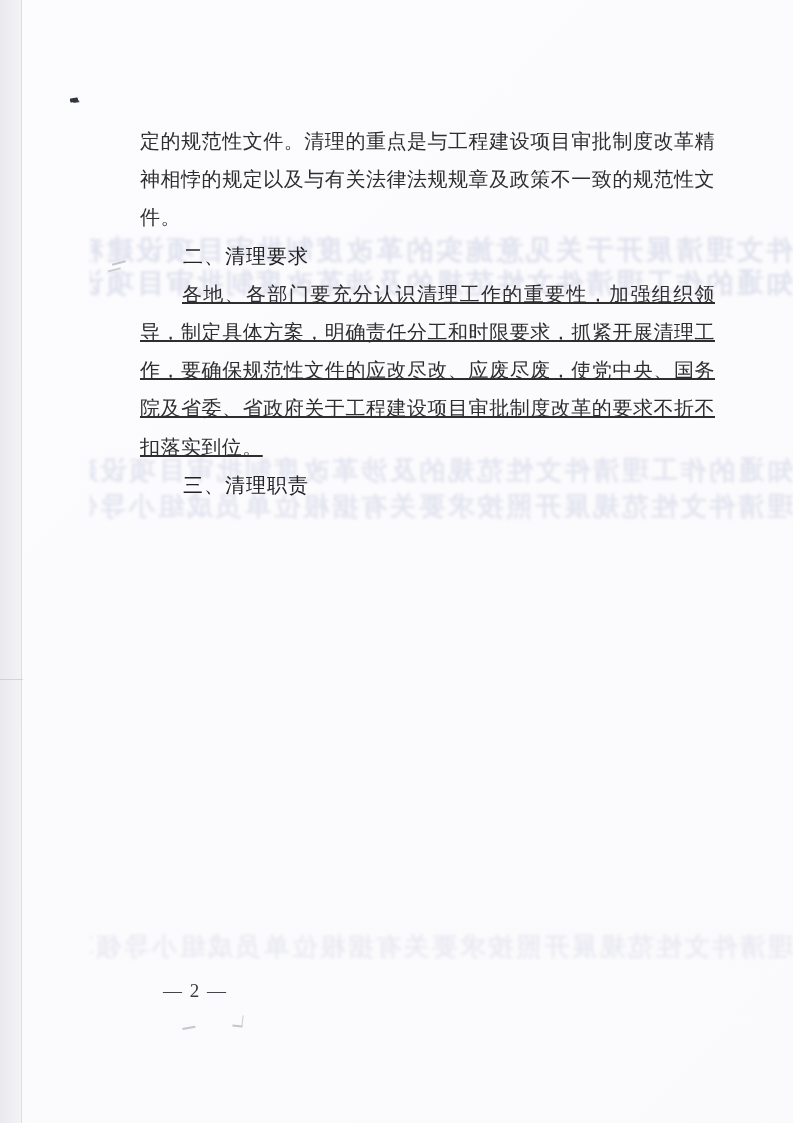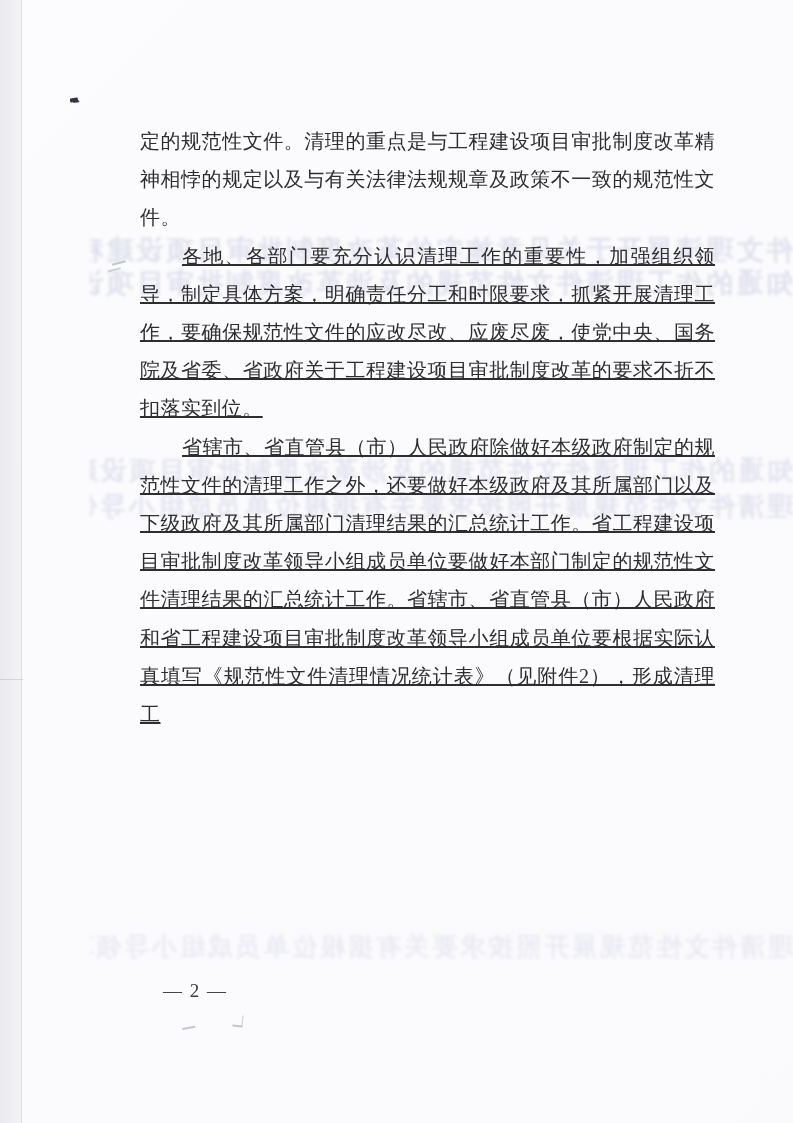--- a/index.html
+++ b/index.html
@@ -100,22 +100,23 @@
   <div class="bleed bleed-2">
     <div>知通的作工理清件文性范规的及涉革改度制批审目项设建程工展开好做于关组小导领革改</div>
     <div>理清件文性范规展开照按求要关有据根位单员成组小导领革改度制批审目项设建程工省</div>
   </div>
   <div class="bleed bleed-3">
     <div>理清件文性范规展开照按求要关有据根位单员成组小导领革改度制批审目项设建程工省</div>
   </div>
 
   <div class="text-block">
     <p>定的规范性文件。清理的重点是与工程建设项目审批制度改革精神相悖的规定以及与有关法律法规规章及政策不一致的规范性文件。</p>
+    <h3 class="doc-heading">二、清理要求</h3>
     <p class="para-indent">各地、各部门要充分认识清理工作的重要性，加强组织领导，制定具体方案，明确责任分工和时限要求，抓紧开展清理工作，要确保规范性文件的应改尽改、应废尽废，使党中央、国务院及省委、省政府关于工程建设项目审批制度改革的要求不折不扣落实到位。</p>
-    <p class="para-indent">省辖市、省直管县（市）人民政府除做好本级政府制定的规范性文件的清理工作之外，还要做好本级政府及其所属部门以及下级政府及其所属部门清理结果的汇总统计工作。省工程建设项目审批制度改革领导小组成员单位要做好本部门制定的规范性文件清理结果的汇总统计工作。省辖市、省直管县（市）人民政府和省工程建设项目审批制度改革领导小组成员单位要根据实际认真填写《规范性文件清理情况统计表》（见附件2），形成清理工</p>
+    <h3 class="doc-heading">三、清理职责</h3>
   </div>
 
   <div class="page-number">— 2 —</div>
 
   <div class="speck-1"></div>
   <div class="pencil-mark-1"></div>
   <div class="pencil-mark-2"></div>
   <div class="pencil-mark-3"></div>
 
 </div>

